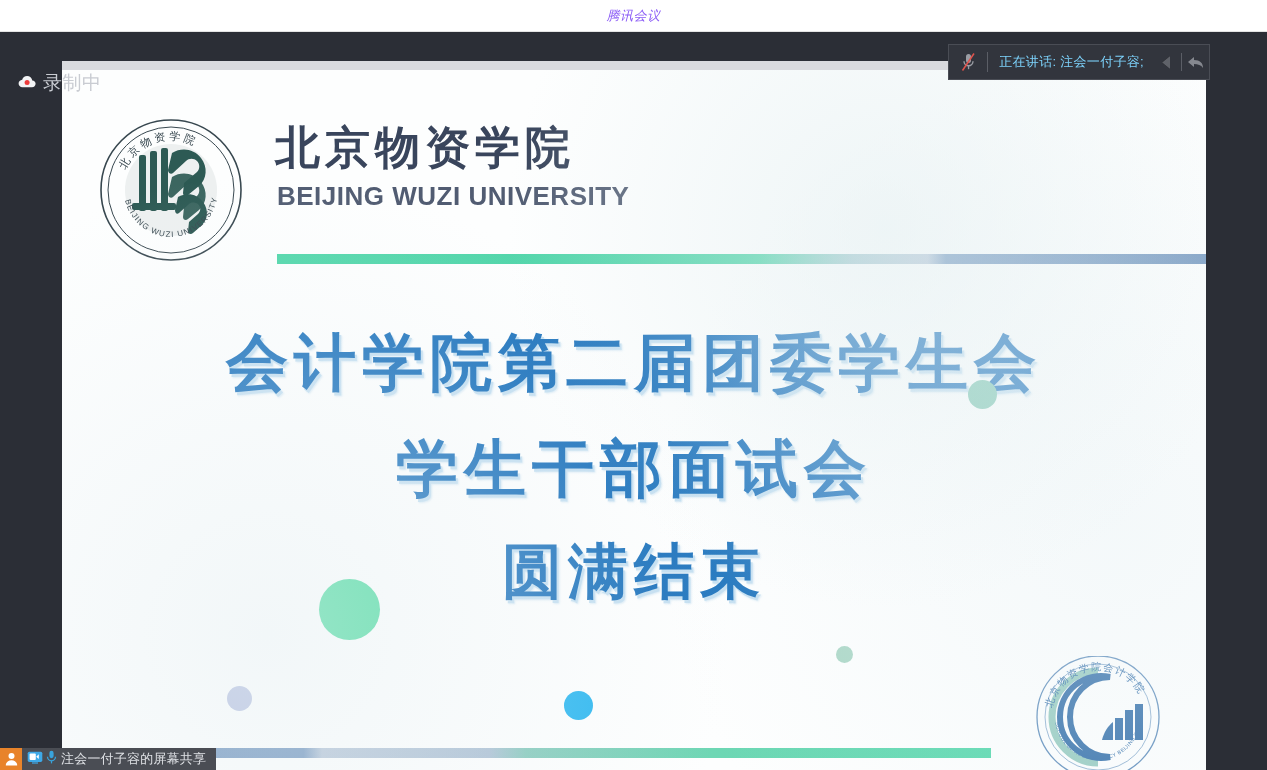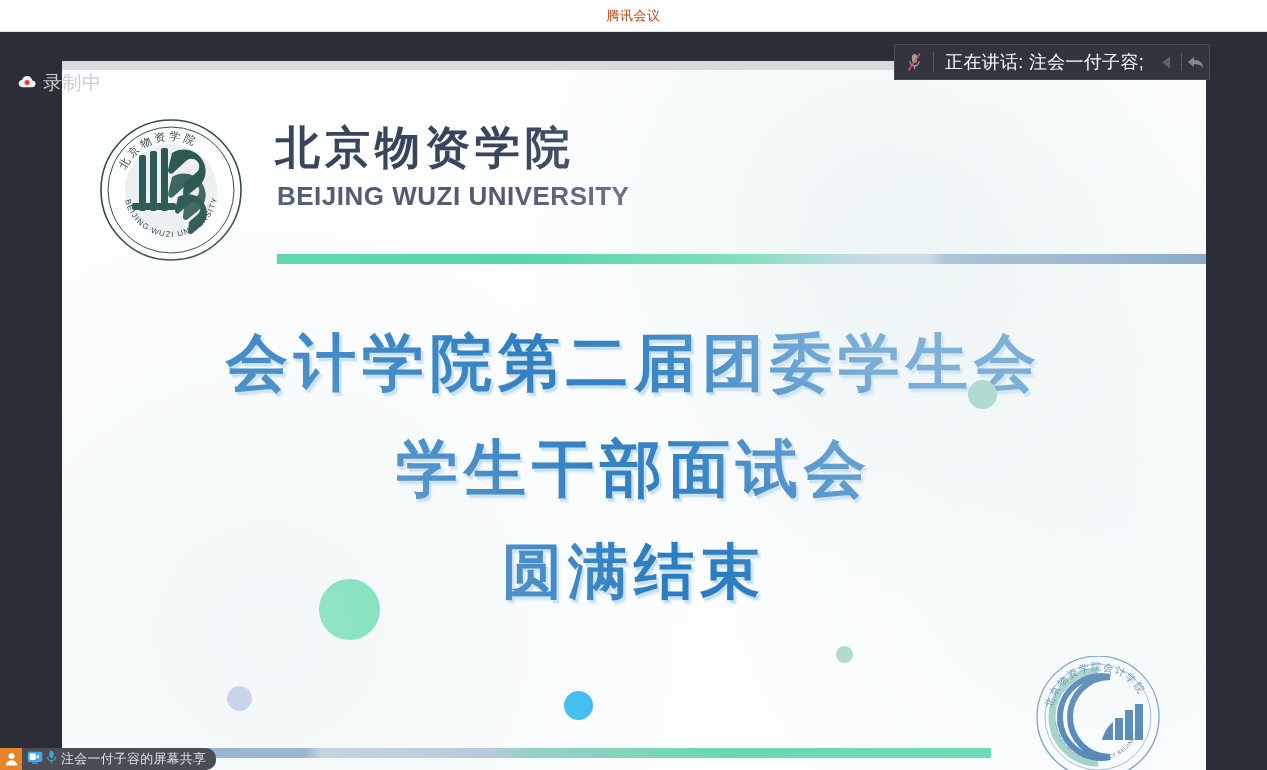--- a/index.html
+++ b/index.html
@@ -26,22 +26,23 @@
     left: 0; top: 0;
     width: 1267px; height: 32px;
     background: #ffffff;
     border-bottom: 1px solid #e3e3e3;
     display: flex;
     align-items: center;
     justify-content: center;
   }
   .titlebar-text {
     font-size: 13px;
-    color: #c2410c;
+    color: #8b5cf6;
     letter-spacing: 0.5px;
+    font-style: italic;
   }
 
   
   .meeting-frame {
     position: absolute;
     left: 0; top: 32px;
     width: 1267px;
     height: 738px;
     background: #2b2e36;
   }
@@ -206,22 +207,22 @@
     width: 38px;
     display: flex; align-items: center; justify-content: center;
   }
   .speaker-divider {
     width: 1px;
     height: 20px;
     background: #5b5e66;
   }
   .speaker-text {
     padding: 0 10px 0 11px;
-    font-size: 18px;
-    color: #ffffff;
+    font-size: 13px;
+    color: #7dd3fc;
     white-space: nowrap;
     letter-spacing: 0.3px;
   }
   .speaker-btn {
     width: 27px;
     height: 36px;
     display: flex; align-items: center; justify-content: center;
   }
   .ovl-divider2 {
     width: 1px; height: 18px; background: #5b5e66;
@@ -230,21 +231,20 @@
   
   .statusbar {
     position: absolute;
     left: 0;
     bottom: 0;
     height: 22px;
     display: flex;
     align-items: center;
     background: #4a4d54;
     z-index: 40;
-    border-radius: 10px;
   }
   .status-person {
     width: 22px; height: 22px;
     background: #e8832a;
     display: flex; align-items: center; justify-content: center;
     flex: none;
   }
   .status-icons {
     display: flex; align-items: center; gap: 3px;
     padding: 0 4px 0 5px;

